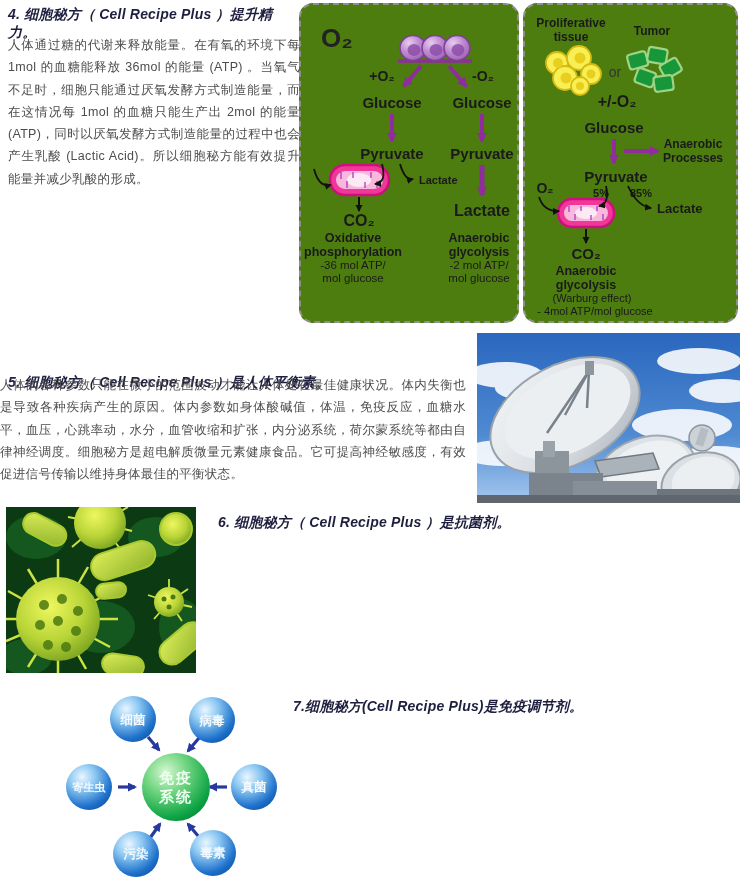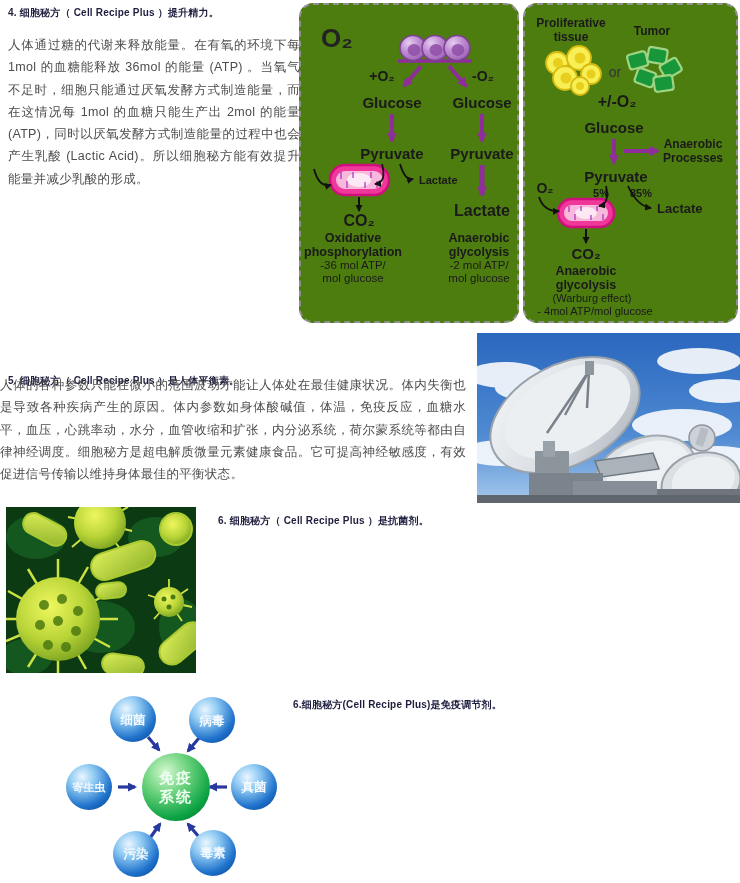--- a/index.html
+++ b/index.html
@@ -1,18 +1,18 @@
 <!DOCTYPE html>
 <html><head>
 <meta charset="utf-8">
 <style>
   html,body{margin:0;padding:0;background:#ffffff;}
   #page{position:relative;width:740px;height:883px;background:#ffffff;overflow:hidden;
         font-family:"Liberation Sans",sans-serif;}
-  .sec-title{position:absolute;font-size:10px;font-weight:bold;color:#1e1e3f;letter-spacing:.2px;}
+  .sec-title{position:absolute;font-size:14px;font-weight:bold;color:#1e1e3f;letter-spacing:.2px;font-style:italic;}
   .sec-body{position:absolute;font-size:12.5px;color:#4d4d4d;line-height:1.78;text-align:justify;letter-spacing:.3px;}
   .dashed-box{position:absolute;border:2px dashed #8f8f8f;border-radius:14px;box-sizing:border-box;background:#4d7c0f;}
   .dashed-box svg{display:block;width:100%;height:100%;}
   .photo{position:absolute;}
   .photo svg{display:block;width:100%;height:100%;}
   svg text{font-family:"Liberation Sans",sans-serif;}
   .dlabel{fill:#1a1a1a;font-weight:bold;}
   .dsub{fill:#1a1a1a;font-weight:normal;}
 </style>
 </head>
@@ -371,15 +371,15 @@
         <text x="75" y="34">细菌</text>
         <text x="154" y="35">病毒</text>
         <text x="31" y="101" font-size="11">寄生虫</text>
         <text x="196" y="101">真菌</text>
         <text x="78" y="168">污染</text>
         <text x="155" y="167">毒素</text>
       </g>
     </svg>
   </div>
 
-  <div class="sec-title" style="left:293px;top:698px;width:444px;">6.细胞秘方(Cell Recipe Plus)是免疫调节剂。</div>
+  <div class="sec-title" style="left:293px;top:698px;width:444px;">7.细胞秘方(Cell Recipe Plus)是免疫调节剂。</div>
 
 </div>
 
 </body></html>

